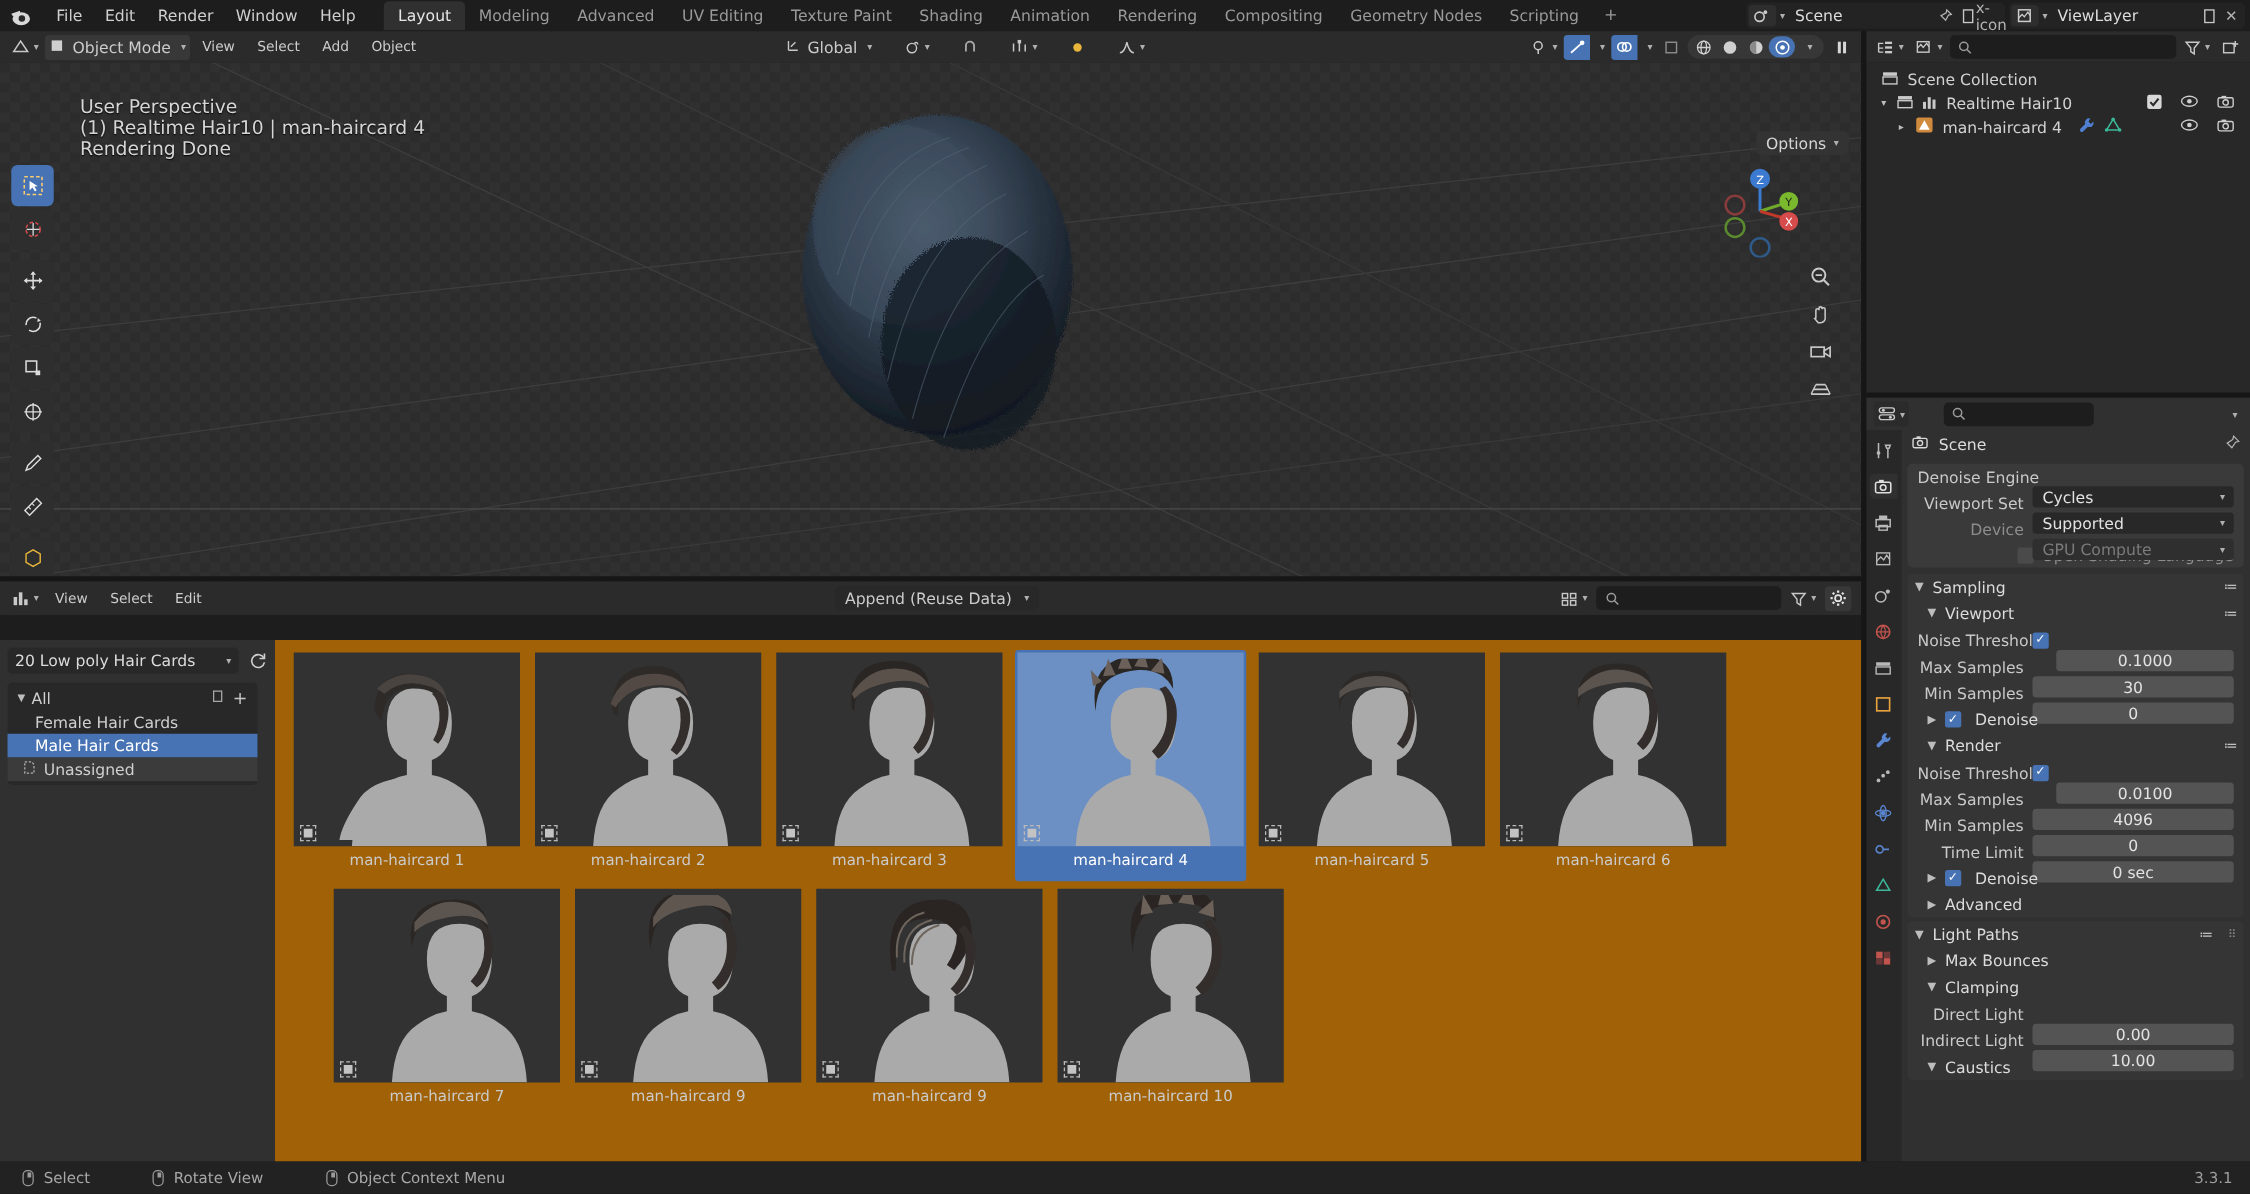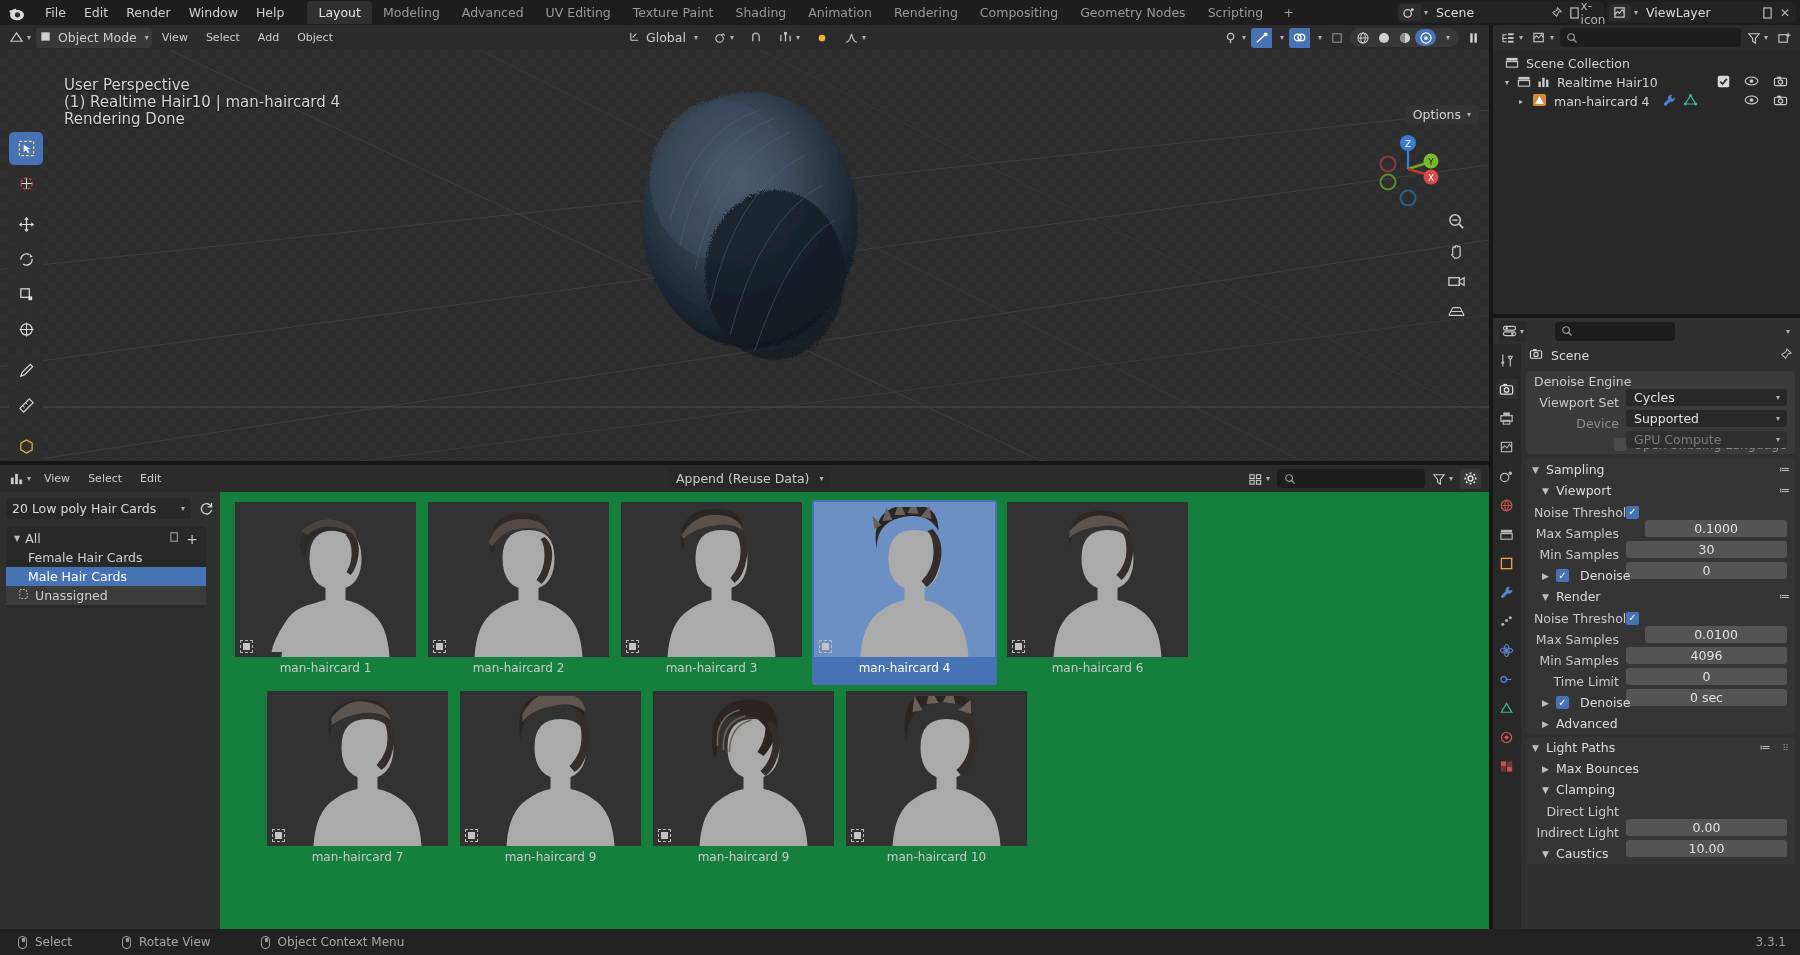--- a/index.html
+++ b/index.html
@@ -59,21 +59,21 @@
   .gizmo { position:absolute; right:44px; top:82px; width:74px; height:74px; }
   .nav-btns { position:absolute; right:22px; top:160px; display:flex; flex-direction:column; gap:8px; align-items:center; }
   .nav-btn { width:22px; height:22px; color:#c9c9c9; display:flex; align-items:center; justify-content:center; }
   .hair-blob { position:absolute; left:600px; top:20px; width:300px; height:290px; }
 
   
   .ab-header {
     position:absolute; left:0; top:465px; width:1489px; height:27px;
     background:#2b2b2b; display:flex; align-items:center; padding-left:6px; gap:2px;
   }
-  .ab-body { position:absolute; left:0; top:492px; width:1489px; height:437px; background:#15803d;padding-left:48px; }
+  .ab-body { position:absolute; left:0; top:512px; width:1489px; height:437px; background:#a16207;padding-left:48px; }
   .ab-sidebar { position:absolute; left:0; top:0; width:220px; height:437px; background:#303030; padding:6px; }
   .catalog-select {
     display:flex; align-items:center; background:#282828; border-radius:4px; height:21px;
     padding:0 6px; color:#dcdcdc; font-size:12.5px; justify-content:space-between; width:185px;
   }
   .refresh-ic { position:absolute; left:196px; top:6px; width:20px; height:21px; display:flex; align-items:center; justify-content:center; color:#cfcfcf;}
   .catalog-box { margin-top:7px; width:200px; background:#282828; border-radius:4px; padding:3px 0; }
   .cat-row { height:19px; display:flex; align-items:center; padding-left:8px; color:#cfcfcf; font-size:12.5px; }
   .cat-row.selected { background:#4772b3; color:#fff; }
   .cat-row.unassigned { background:#3b3b3b; }
@@ -218,21 +218,21 @@
           </svg>
       </span>
       <span style="padding:0 5px">Object Mode</span>
         <span class="caret">▾</span>
     </div>
     <div class="hdr-menu">View</div>
     <div class="hdr-menu">Select</div>
     <div class="hdr-menu">Add</div>
     <div class="hdr-menu">Object</div>
 
-    <div style="position:absolute; left:625px; display:flex; align-items:center; gap:9px;">
+    <div style="position:absolute; left:625px; display:flex; align-items:center; gap:19px;">
       <div class="hdr-ctrl">
         <span>
           <svg width="13" height="13" viewBox="0 0 14 14">
               <path d="M3 11 L3 3 M3 11 L11 11" stroke="#c9c9c9" stroke-width="1.2" fill="none"></path>
               <path d="M5 8 L9 4" stroke="#c9c9c9" stroke-width="1.2"></path>
             </svg>
         </span>
         <span style="padding:0 5px">Global</span>
           <span class="caret">▾</span>
       </div>
@@ -641,20 +641,34 @@
               </g>
               <path d="M118 22 q12 12 8 32 q-4 20 -14 26 l-5 -6 q12 -12 12 -28 q0 -16 -6 -22 Z" fill="#332e2c"></path>
             </svg>
             <div class="asset-badge">
                 <i></i>
               </div>
           </div>
           <div class="asset-label">man-haircard 4</div>
         </div>
 
+        <div class="asset-cell">
+          <div class="asset-thumb">
+            <svg class="bust" width="181" height="150" viewBox="0 0 181 150">
+              <path d="M46 150 q2-34 20-46 q12-9 24-11 l0 -12 q-16 -6 -16 -30 q0 -28 26 -28 q26 0 26 28 q0 24 -16 30 l0 12 q12 2 24 11 q18 12 20 46 Z" fill="#aaaaaa"></path>
+              <path d="M64 42 q-4 -30 26 -32 q30 -2 32 22 q-8 -12 -26 -11 q-24 1 -30 12 q-2 5 -2 9 Z" fill="#2e2a28"></path>
+              <path d="M64 26 q14 -14 34 -12 q18 2 22 14 q-10 -7 -26 -6 q-22 1 -30 10 Z" fill="#55504c"></path>
+              <path d="M116 26 q10 8 8 24 q-2 16 -9 22 l-5 -4 q9 -11 9 -24 q0 -12 -4 -17 Z" fill="#332e2c"></path>
+            </svg>
+            <div class="asset-badge">
+                <i></i>
+              </div>
+          </div>
+          <div class="asset-label">man-haircard 5</div>
+        </div>
 
         <div class="asset-cell">
           <div class="asset-thumb">
             <svg class="bust" width="181" height="150" viewBox="0 0 181 150">
               <path d="M46 150 q2-34 20-46 q12-9 24-11 l0 -12 q-16 -6 -16 -30 q0 -28 26 -28 q26 0 26 28 q0 24 -16 30 l0 12 q12 2 24 11 q18 12 20 46 Z" fill="#aaaaaa"></path>
               <path d="M62 40 q-4 -34 28 -36 q32 -2 32 24 q-8 -14 -26 -13 q-26 1 -32 16 q-2 6 -2 9 Z" fill="#2c2826"></path>
               <path d="M62 24 q16 -18 36 -15 q20 3 24 16 q-10 -8 -26 -6 q-24 2 -34 12 Z" fill="#5a534e"></path>
               <path d="M117 24 q11 9 8 26 q-3 17 -11 23 l-5 -5 q10 -11 10 -25 q0 -13 -5 -18 Z" fill="#332e2c"></path>
             </svg>
             <div class="asset-badge">

